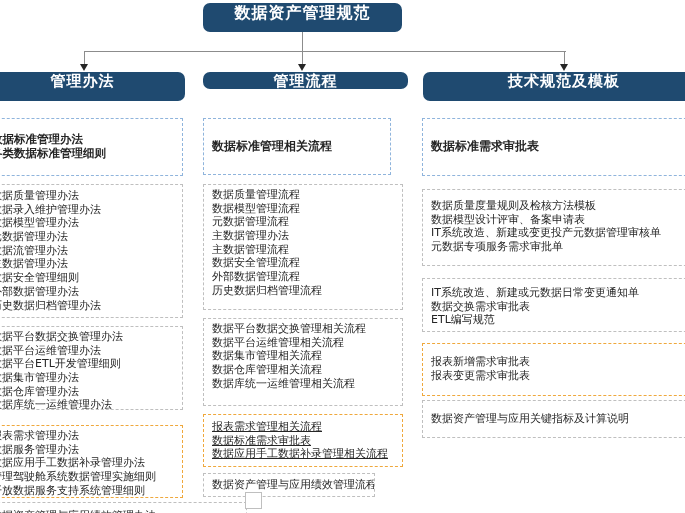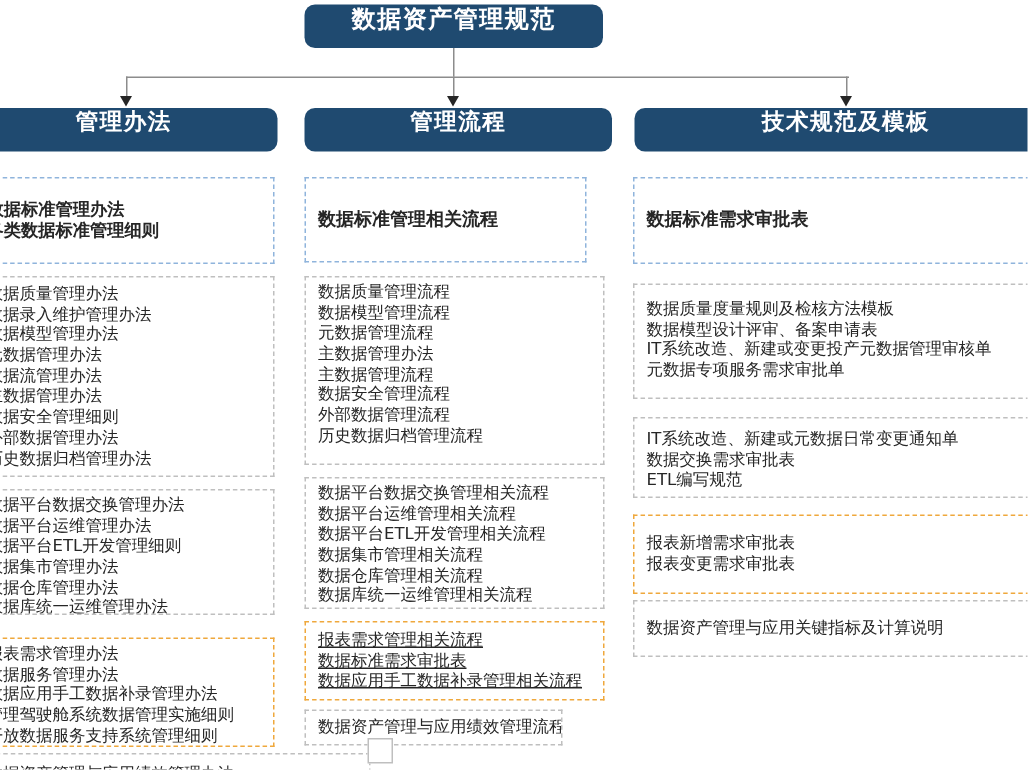--- a/index.html
+++ b/index.html
@@ -8,21 +8,21 @@
     font-family:"DejaVu Sans", sans-serif;color:#262626;
   }
   .stage{position:absolute;left:0;top:0;width:685px;height:513px;}
   .navy{
     position:absolute;background:#1F4A70;color:#ffffff;border-radius:7px;
     display:flex;justify-content:center;font-weight:bold;
     letter-spacing:1px;
   }
   #topbox{left:203px;top:3px;width:199px;height:29px;font-size:16px;}
   #hdr1{left:-20px;top:72px;width:205px;height:29px;font-size:15px;}
-  #hdr2{left:203px;top:72px;width:205px;height:29px;font-size:15px;}
+  #hdr2{left:203px;top:72px;width:205px;height:17px;font-size:15px;}
   #hdr3{left:423px;top:72px;width:282px;height:29px;font-size:15px;}
 
   .conn{position:absolute;background:#8c8c8c;}
   #vline{left:302px;top:32px;width:1px;height:19px;}
   #hline{left:84px;top:51px;width:482px;height:1px;}
   .stem{width:1px;height:14px;top:51px;}
   #stem1{left:84px;}
   #stem2{left:302px;}
   #stem3{left:564px;}
   .arrowhead{
@@ -140,21 +140,20 @@
     <div class="line">元数据管理流程</div>
     <div class="line">主数据管理办法</div>
     <div class="line">主数据管理流程</div>
     <div class="line">数据安全管理流程</div>
     <div class="line">外部数据管理流程</div>
     <div class="line">历史数据归档管理流程</div>
   </div>
   <div class="box" id="c2b3">
     <div class="line">数据平台数据交换管理相关流程</div>
     <div class="line">数据平台运维管理相关流程</div>
-    <div class="line">数据平台ETL开发管理相关流程</div>
     <div class="line">数据集市管理相关流程</div>
     <div class="line">数据仓库管理相关流程</div>
     <div class="line">数据库统一运维管理相关流程</div>
   </div>
   <div class="box orange" id="c2b4">
     <div class="line">报表需求管理相关流程</div>
     <div class="line">数据标准需求审批表</div>
     <div class="line">数据应用手工数据补录管理相关流程</div>
   </div>
   <div class="box center-box" id="c2b5">

